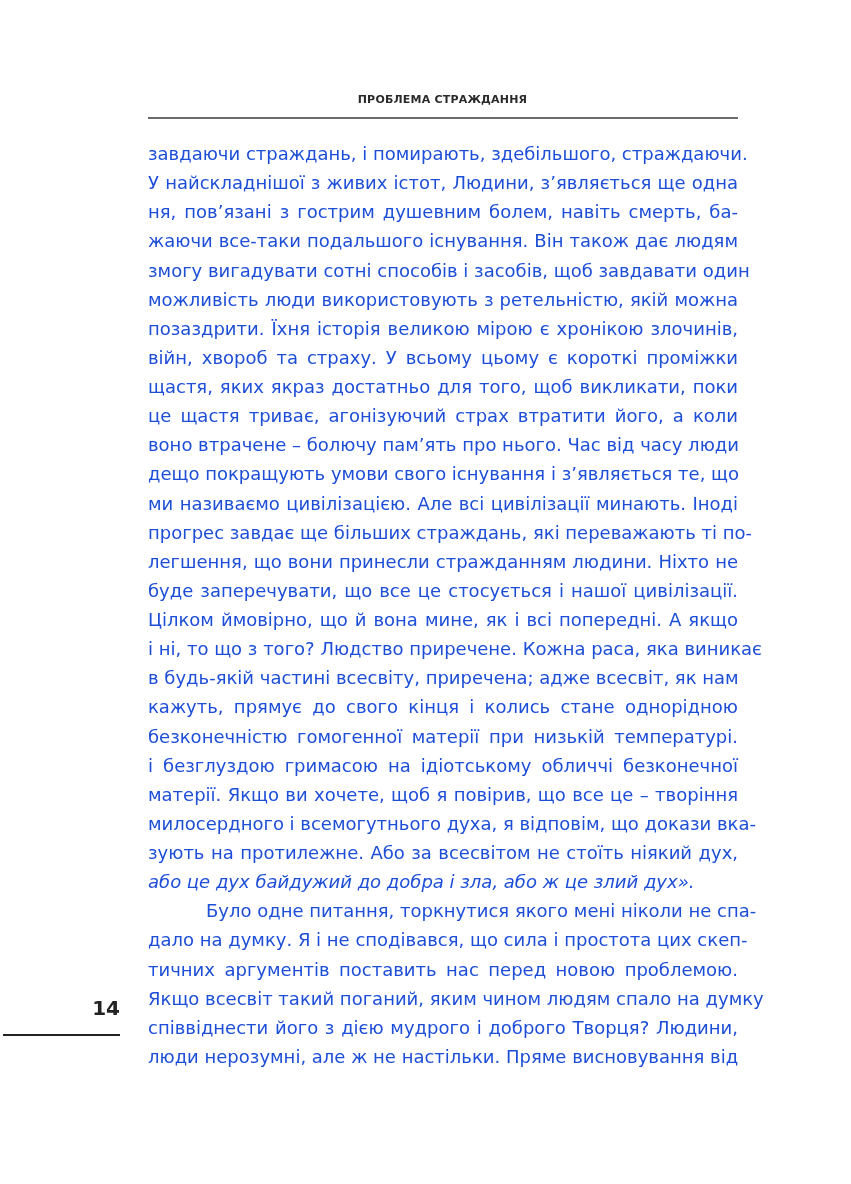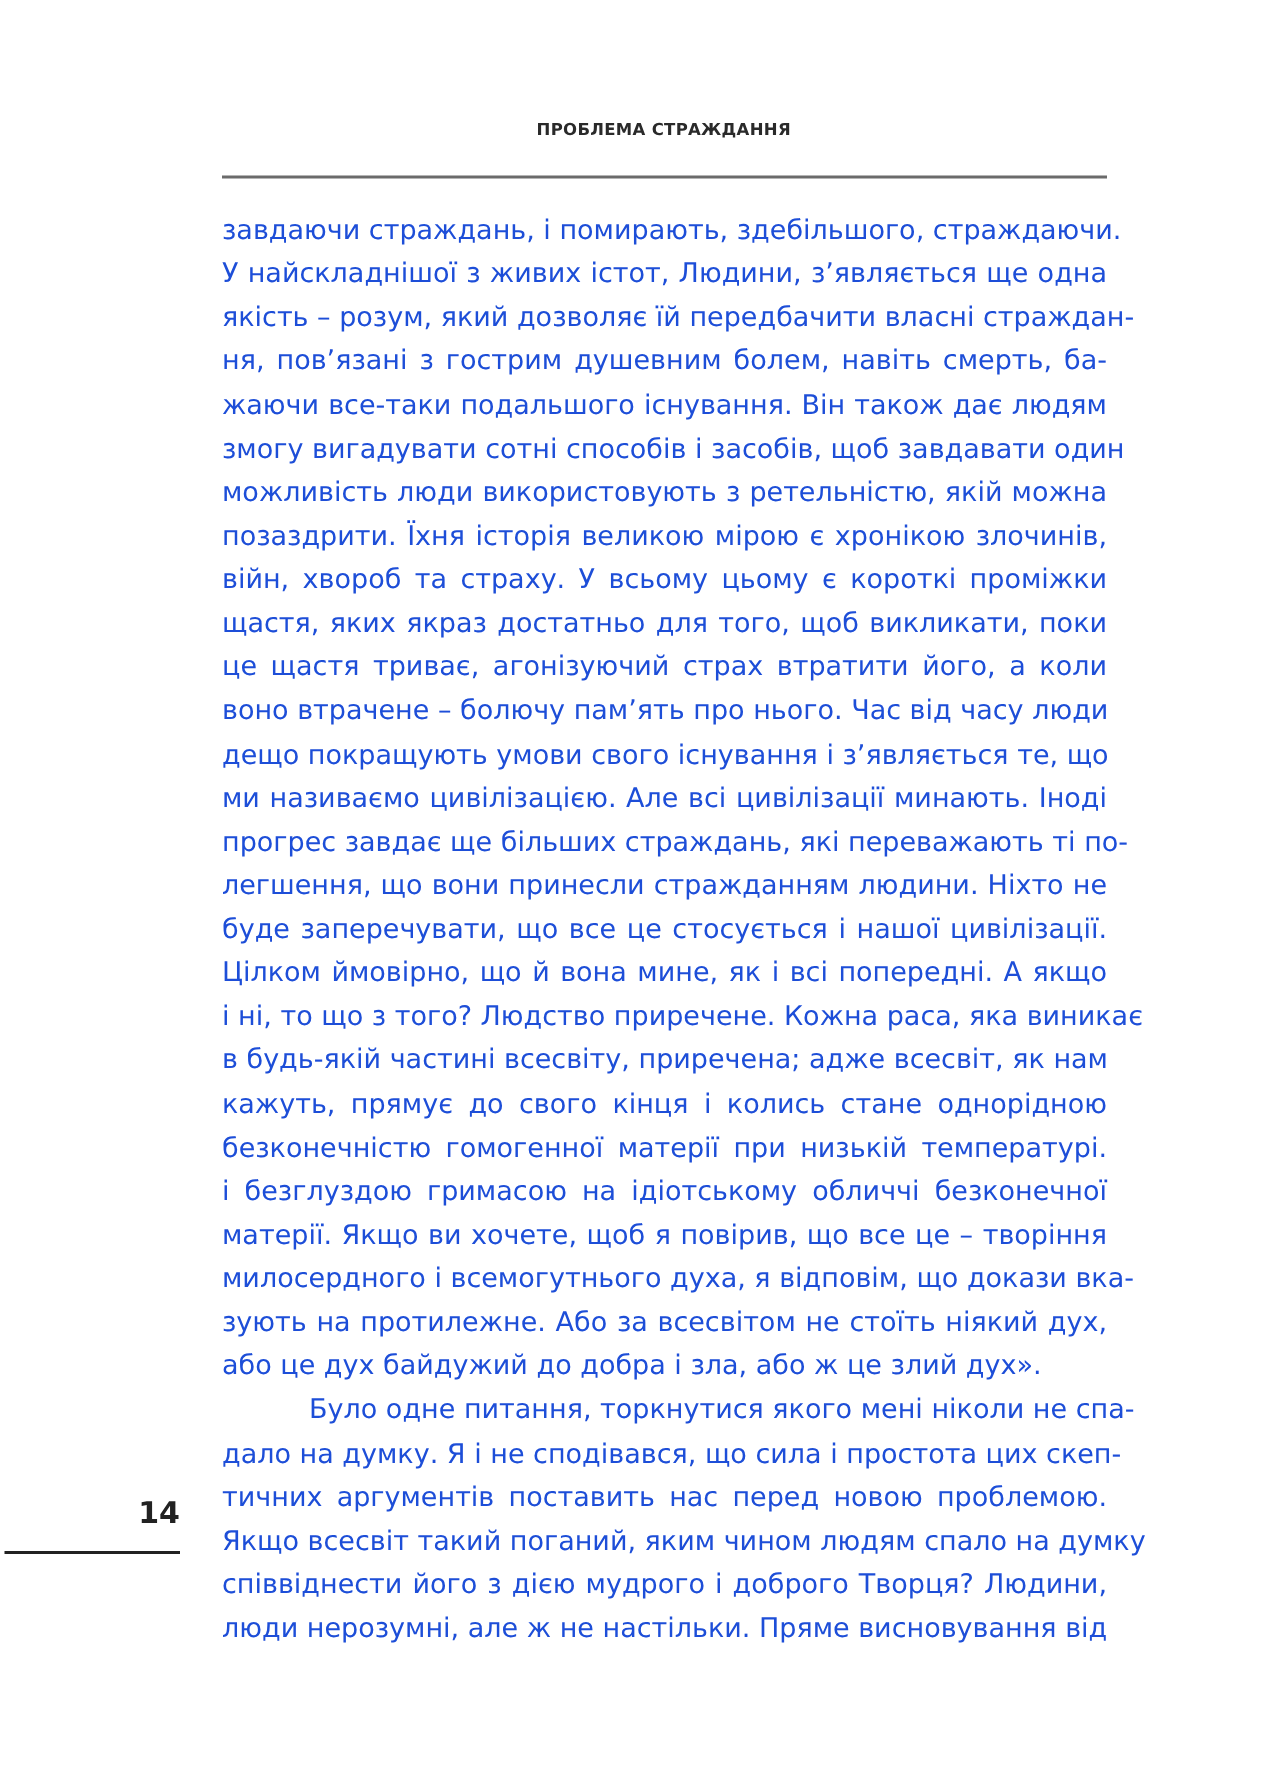--- a/index.html
+++ b/index.html
@@ -12,21 +12,21 @@
       height: 1184px;
       position: relative;
       overflow: hidden;
       color: #222222;
       font-family: "DejaVu Sans", sans-serif;
     }
     .running-head {
       position: absolute;
       left: 148px;
       width: 589px;
-      top: 80px;
+      top: 93px;
       text-align: center;
       font-family: "DejaVu Sans", sans-serif;
       font-size: 11px;
       font-weight: bold;
       letter-spacing: 0.2px;
       color: #2a2a2a;
     }
     .head-rule {
       position: absolute;
       left: 148px;
@@ -49,20 +49,21 @@
     .line {
       display: block;
       white-space: nowrap;
       text-align: justify;
       text-align-last: justify;
       height: 29.13px;
       overflow: visible;
     }
     .line.last {
       text-align-last: left;
+      font-style: italic;
     }
     .line.indent {
       padding-left: 58px;
     }
     .foot-rule {
       position: absolute;
       left: 3px;
       width: 117px;
       top: 1034px;
       height: 0;
@@ -82,21 +83,20 @@
   </style>
 </head>
 <body>
 
 <div class="running-head">ПРОБЛЕМА СТРАЖДАННЯ</div>
 <div class="head-rule"></div>
 
 <div class="body-text">
   <span class="line">завдаючи страждань, і помирають, здебільшого, страждаючи.</span>
   <span class="line">У найскладнішої з живих істот, Людини, з’являється ще одна</span>
-  <span class="line">якість – розум, який дозволяє їй передбачити власні страждан-</span>
   <span class="line">ня, пов’язані з гострим душевним болем, навіть смерть, ба-</span>
   <span class="line">жаючи все-таки подальшого існування. Він також дає людям</span>
   <span class="line">змогу вигадувати сотні способів і засобів, щоб завдавати один</span>
   <span class="line">можливість люди використовують з ретельністю, якій можна</span>
   <span class="line">позаздрити. Їхня історія великою мірою є хронікою злочинів,</span>
   <span class="line">війн, хвороб та страху. У всьому цьому є короткі проміжки</span>
   <span class="line">щастя, яких якраз достатньо для того, щоб викликати, поки</span>
   <span class="line">це щастя триває, агонізуючий страх втратити його, а коли</span>
   <span class="line">воно втрачене – болючу пам’ять про нього. Час від часу люди</span>
   <span class="line">дещо покращують умови свого існування і з’являється те, що</span>

